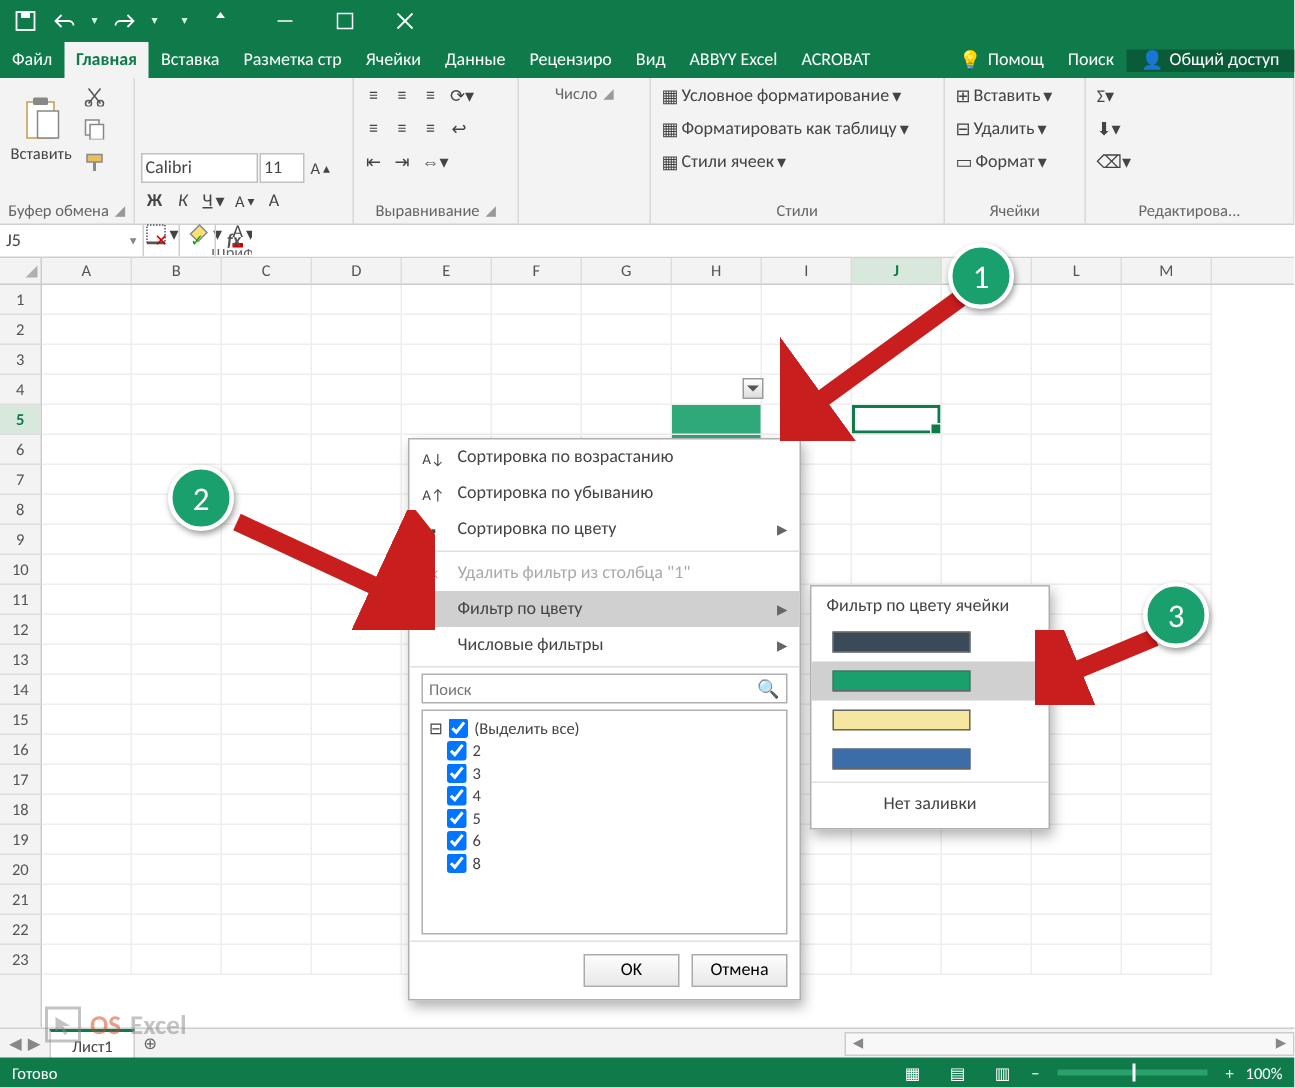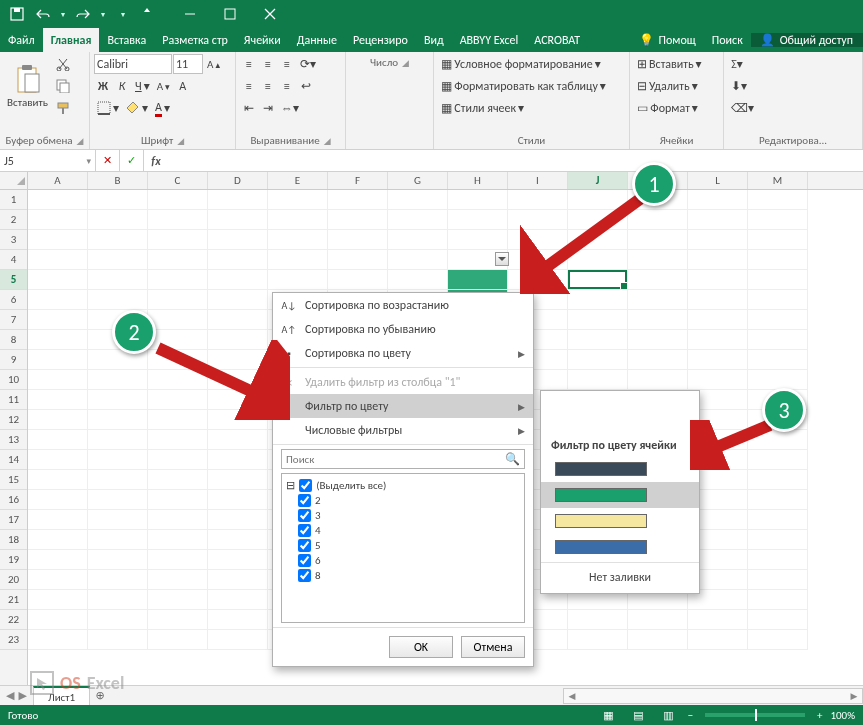--- a/index.html
+++ b/index.html
@@ -74,21 +74,21 @@
   .search-box{ margin:4px 8px; height:20px; border:1px solid #b0b0b0; display:flex; align-items:center; padding:0 4px;}
   .search-box input{ flex:1; border:none; font-size:11px; color:#888;}
   .tree{ margin:4px 8px; height:150px; border:1px solid #b0b0b0; padding:4px; overflow:auto;}
   .tree-item{ display:flex; align-items:center; gap:4px; font-size:11px; padding:1px 0 1px 12px;}
   .tree-item.root{padding-left:0;}
   .tree-item input{margin:0;}
   .menu-buttons{ display:flex; justify-content:flex-end; gap:8px; padding:8px; border-top:1px solid #e0e0e0;}
   .menu-buttons button{ width:64px; height:22px; background:linear-gradient(#fdfdfd,#e8e8e8); border:1px solid #aaa; font-size:12px;}
 
   .submenu{ top:390px; left:540px; width:160px; padding-bottom:4px;}
-  .sub-title{ font-weight:bold; padding:6px 10px 4px 10px;margin-top:41px;}
+  .sub-title{ font-weight:normal; padding:6px 10px 4px 10px;}
   .swatch-row{ height:26px; display:flex; align-items:center; padding:0 14px;}
   .swatch-row.hover{ background:#d0d0d0;}
   .swatch{ width:92px; height:14px; border:1px solid #666;}
 
   
   .sheet-bar{ position:absolute; bottom:20px; left:0; right:0; height:20px; background:#f3f3f3; border-top:1px solid #d0d0d0; display:flex; align-items:center; font-size:11px;}
   .sheet-nav{ display:flex; gap:4px; padding:0 6px; color:#888;}
   .sheet-tab{ padding:0 14px; border:1px solid #ccc; border-bottom:none; background:#fff; height:20px; line-height:20px; border-top:2px solid #0f7b4b;}
   .sheet-add{ width:20px; text-align:center; color:#666;}
   .hscroll{ margin-left:auto; width:300px; height:16px; border:1px solid #ccc; background:#f8f8f8; display:flex; align-items:center;}
@@ -220,21 +220,21 @@
       </div>
     </div>
     <div class="group-label">
         <span>Буфер обмена</span>
         <span class="launcher">◢</span>
       </div>
   </div>
 
   <div class="group" style="width:146px;">
     <div class="group-body">
-        <div class="rcol" style="width:100%;">
+        <div class="rcol" style="width:100%;margin-top:48px;">
       <div class="rrow">
         <input class="rctrl" style="width: 78px;" value="Calibri">
         <input class="rctrl" style="width: 30px;" value="11">
         <button class="rbtn" style="font-size:11px;">A<sup>▴</sup></button>
       </div>
       <div class="rrow">
         <button class="rbtn">
               <b>Ж</b>
             </button>
         <button class="rbtn">

